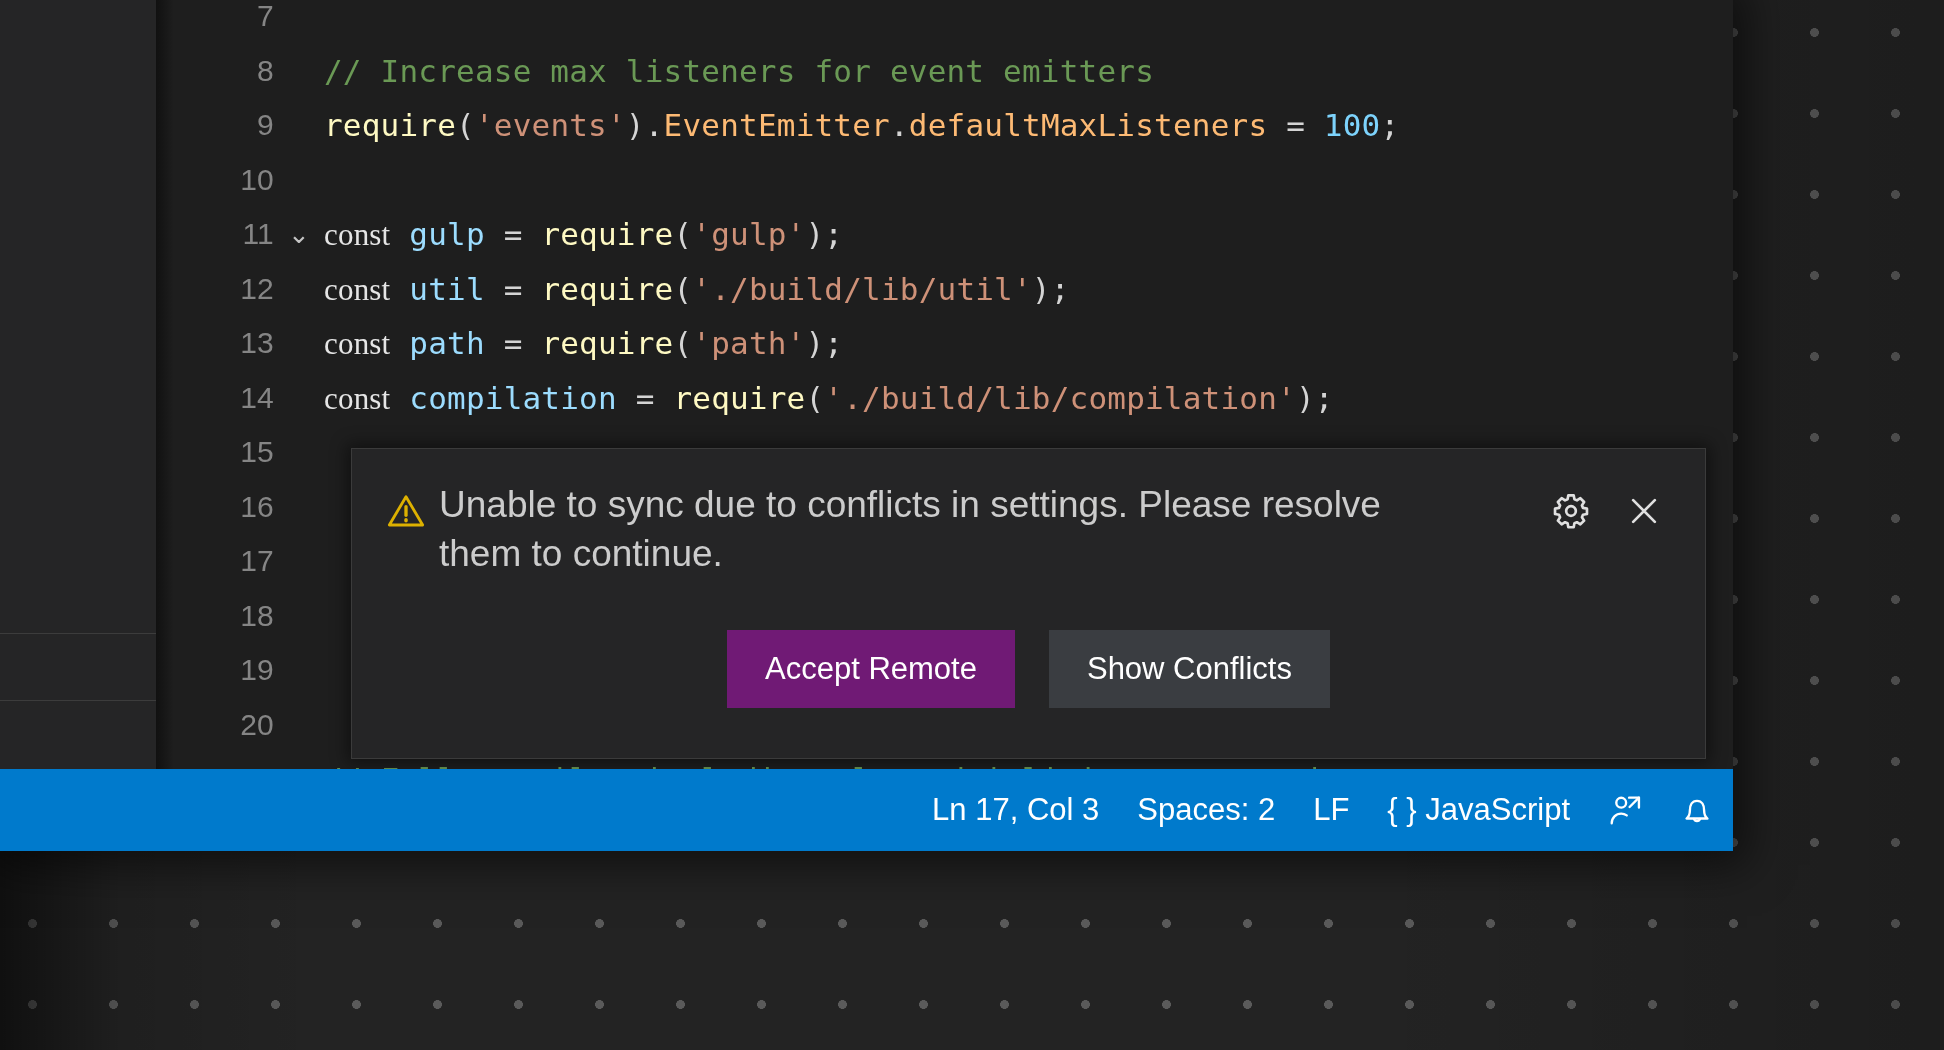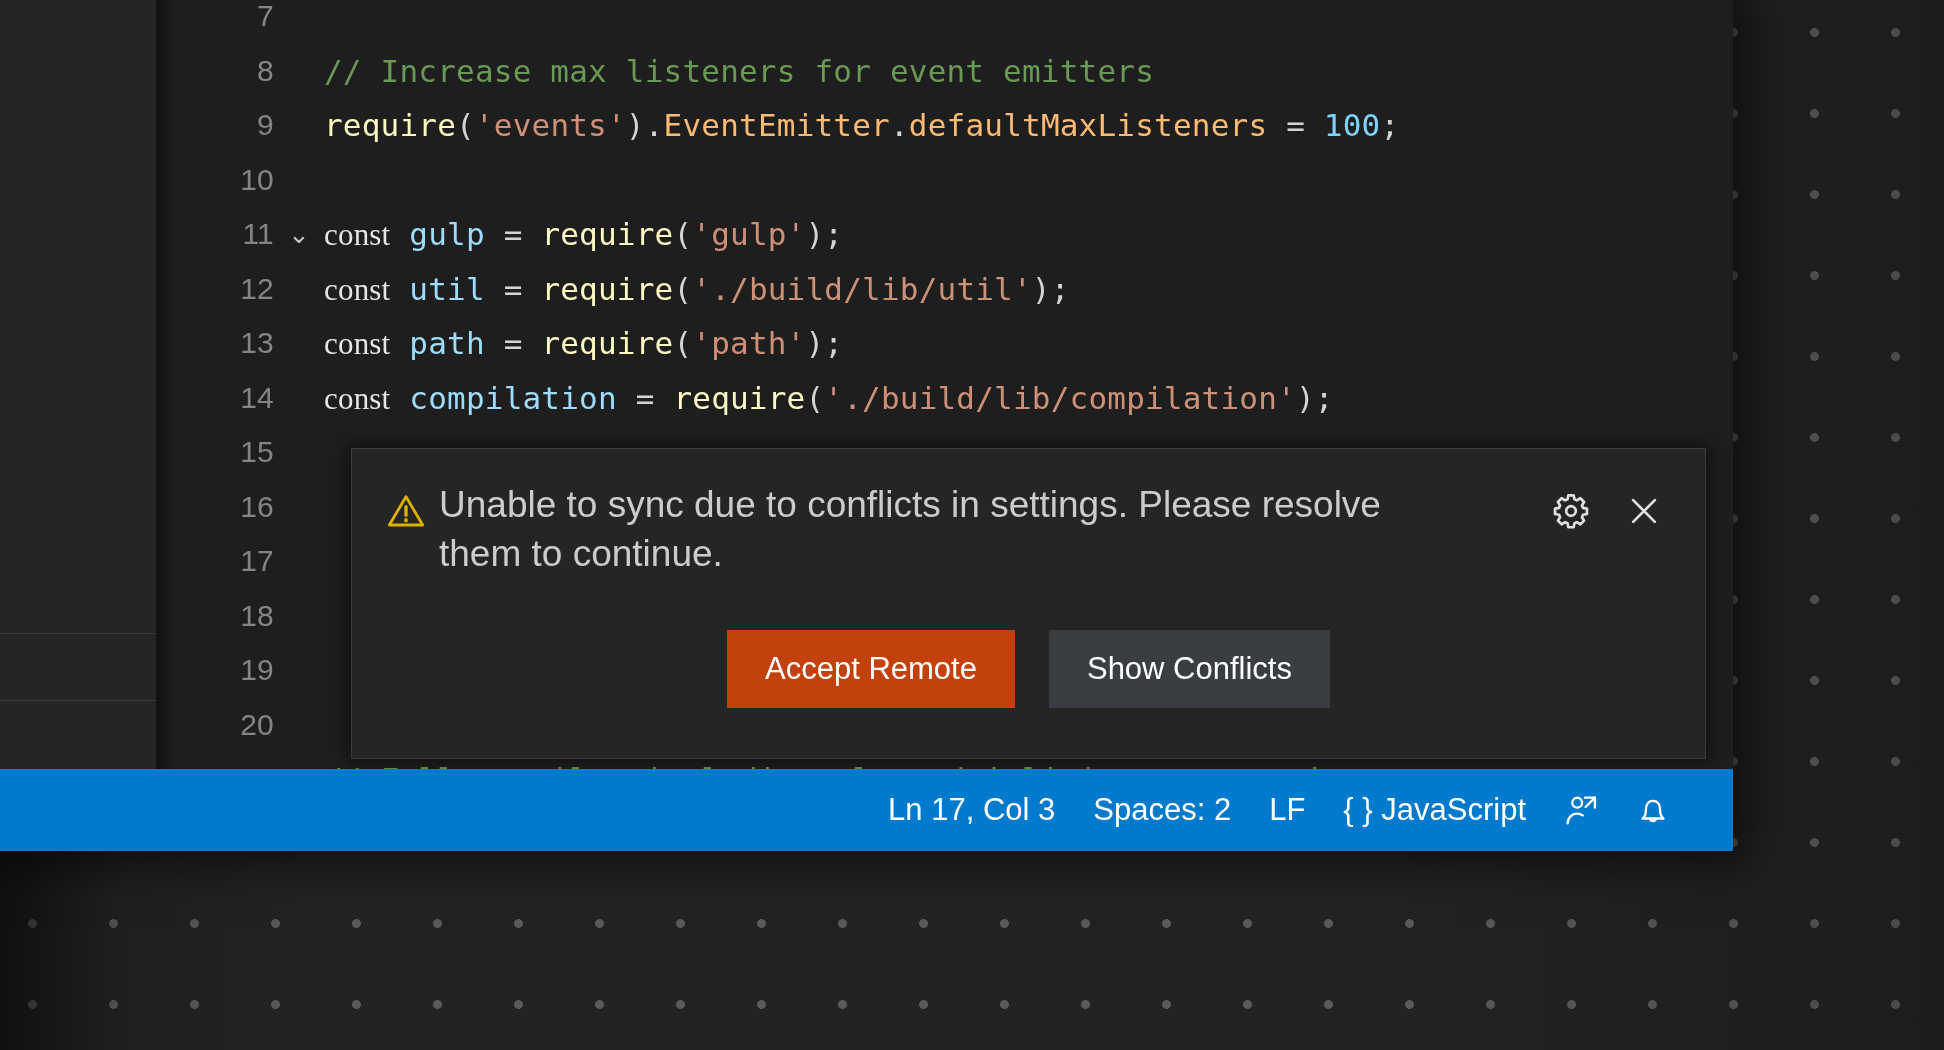--- a/index.html
+++ b/index.html
@@ -138,36 +138,35 @@
     height: 78px;
     padding: 0 38px;
     border: none; outline: none;
     font-family: "Liberation Sans", sans-serif;
     font-size: 31px;
     color: #ffffff;
     cursor: pointer;
     white-space: nowrap;
     display: flex; align-items: center; justify-content: center;
   }
-  .notif-btn.primary   { background: #c2410c; }
+  .notif-btn.primary   { background: #701a75; }
   .notif-btn.secondary { background: #3a3d41; }
 
   
   #statusbar {
     position: absolute; left: 0; top: 769px;
     width: 1733px; height: 82px;
     background: #007acc;
     display: flex; align-items: center;
     z-index: 12;
   }
   #status-right {
     margin-left: auto;
     display: flex; align-items: center;
     height: 100%;
-    padding-right: 44px;
     gap: 0;
   }
   .status-item {
     color: #ffffff;
     font-family: "Liberation Sans", sans-serif;
     font-size: 31px;
     padding: 0 19px;
     height: 100%;
     display: flex; align-items: center;
     white-space: nowrap;

